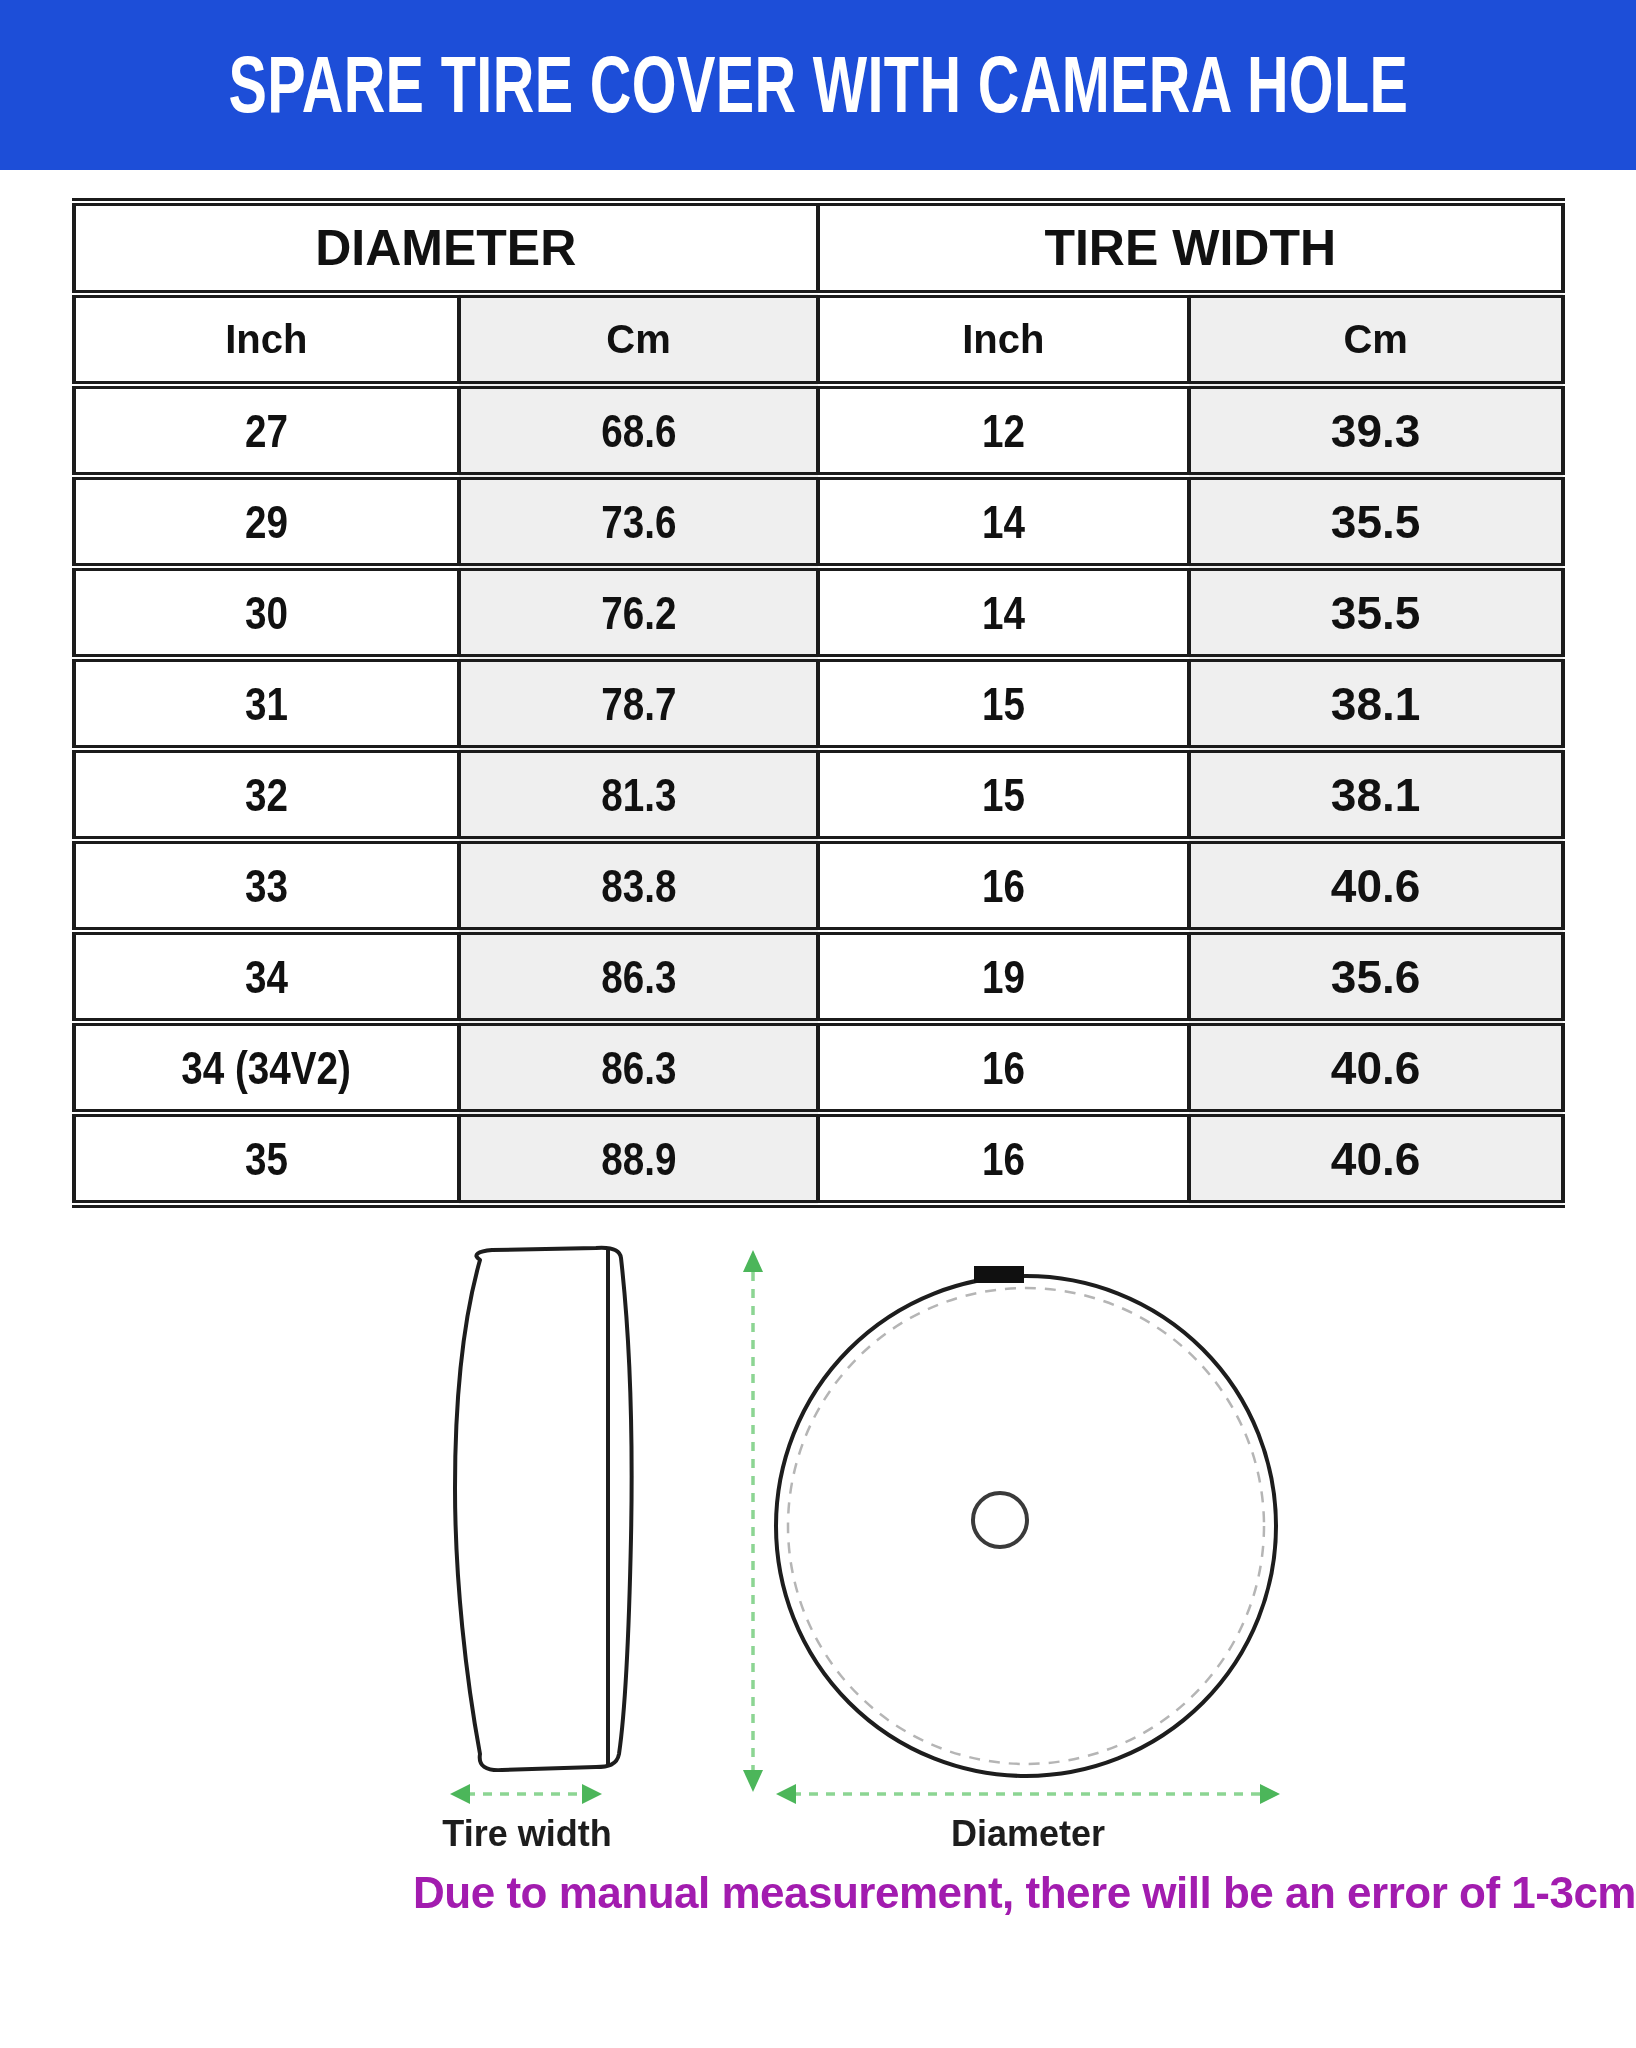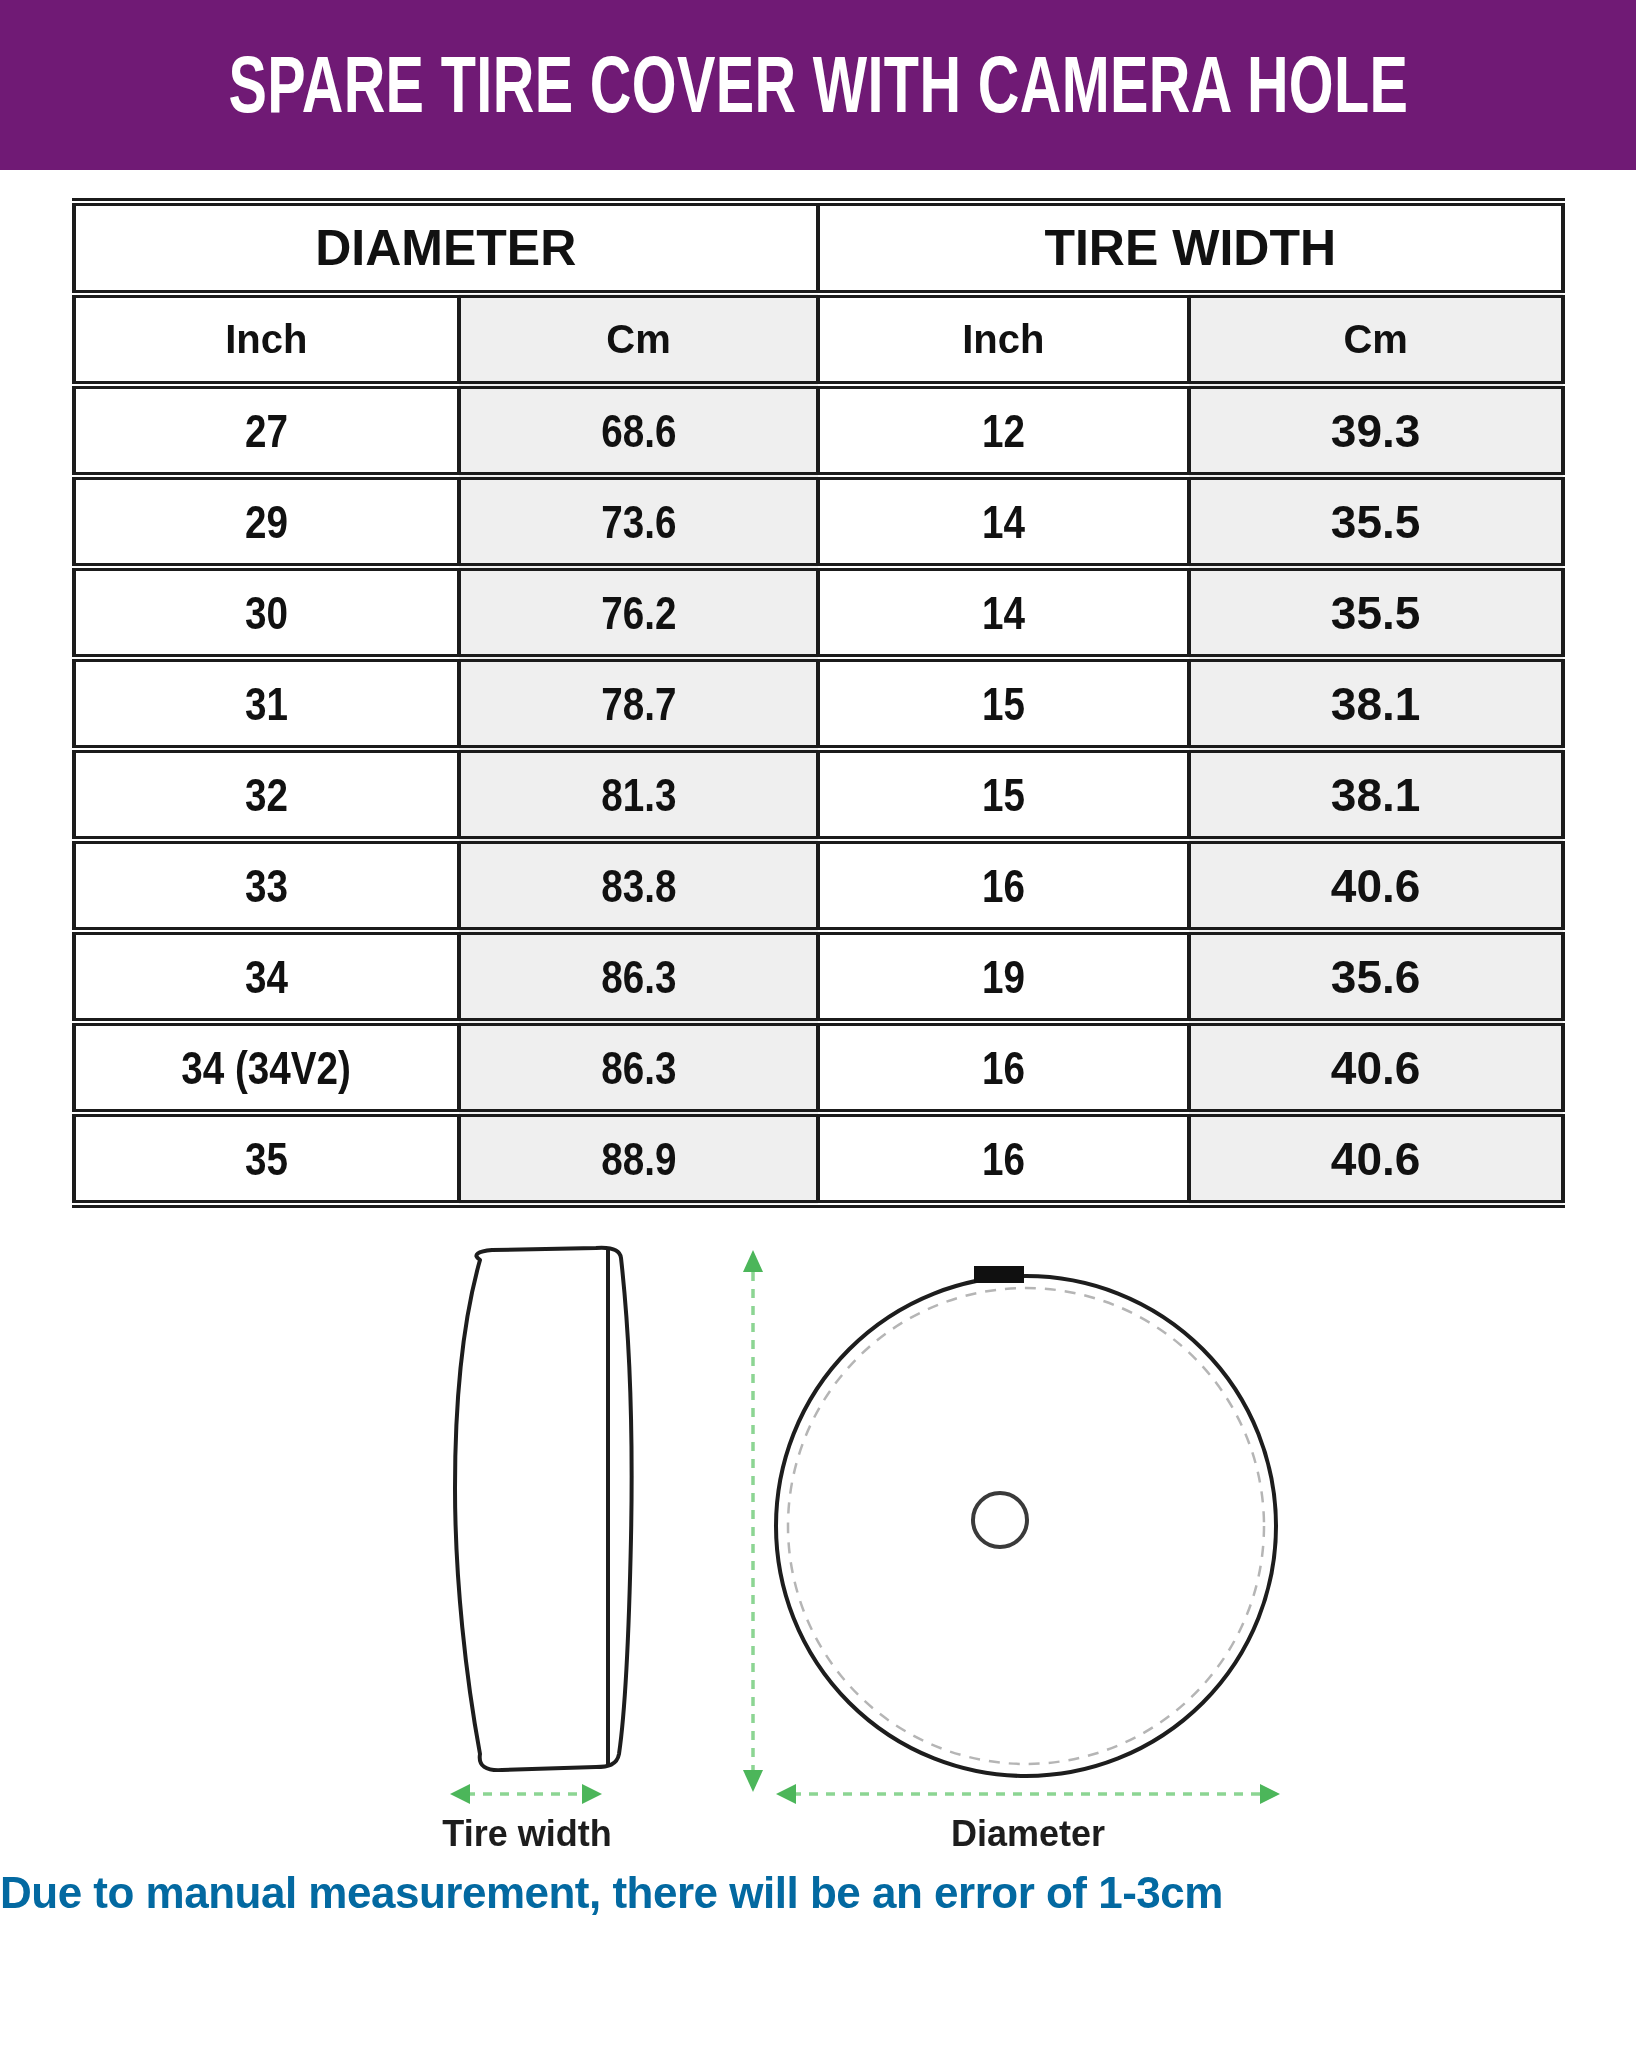--- a/index.html
+++ b/index.html
@@ -1,21 +1,21 @@
 <!DOCTYPE html>
 <html><head>
 <meta charset="utf-8">
 <style>
   html,body { margin:0; padding:0; }
   body {
     width:1636px; height:2048px; background:#ffffff; overflow:hidden;
     font-family:"Liberation Sans", sans-serif;
   }
   .banner {
-    height:170px; background:#701a75;
+    height:170px; background:#1d4ed8;
     display:flex; align-items:center; justify-content:center;
   }
   .banner-title {
     display:inline-block; transform:scaleX(0.72); transform-origin:center;
     font-size:80px; font-weight:900; color:#ffffff; white-space:nowrap;
     letter-spacing:0.5px;
   }
   table.size-table {
     width:1493px; margin:28px auto 0; border-collapse:collapse; table-layout:fixed;
   }
@@ -31,21 +31,21 @@
   .size-table tbody td { height:83px; font-size:46px; font-weight:700; background:#ffffff; }
   .size-table .shade { background:#EFEFEF; }
   .size-table td span { display:inline-block; white-space:nowrap; }
   .size-table td.narrow span { transform:scaleX(0.84); transform-origin:center; }
   .diagram-wrap { width:1636px; height:660px; }
   svg text {
     font-family:"Liberation Sans", sans-serif; font-weight:bold;
     font-size:36px; fill:#1d1d1d;
   }
   .footnote {
-    text-align:left; color:#0369a1; font-size:44px; font-weight:bold;
+    text-align:right; color:#a21caf; font-size:44px; font-weight:bold;
     margin-top:0px; letter-spacing:-0.5px; white-space:nowrap;
   }
 </style>
 </head>
 <body>
 
 <div class="banner">
   <span class="banner-title">SPARE TIRE COVER WITH CAMERA HOLE</span>
 </div>
 

